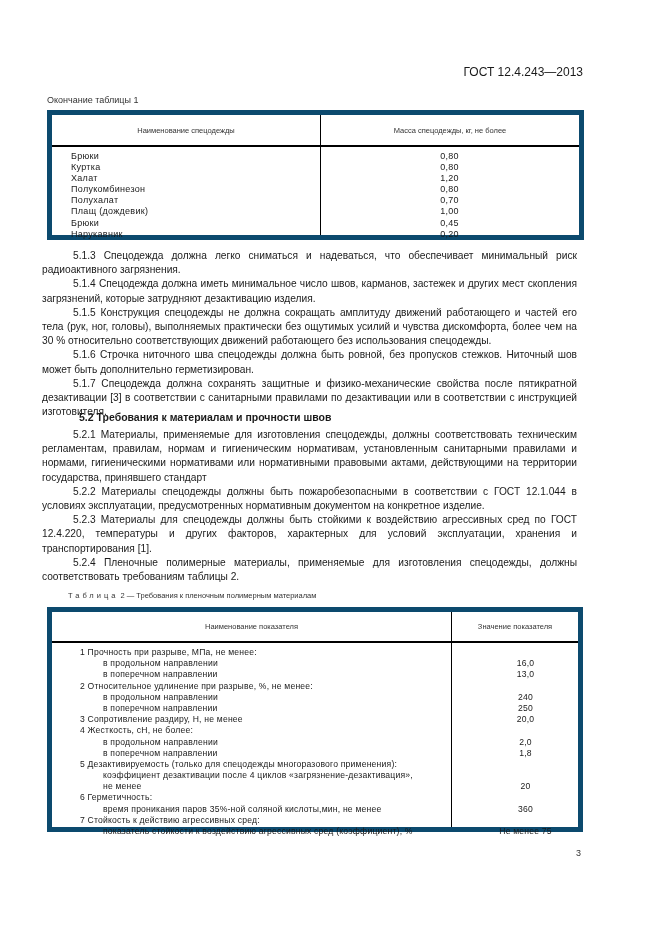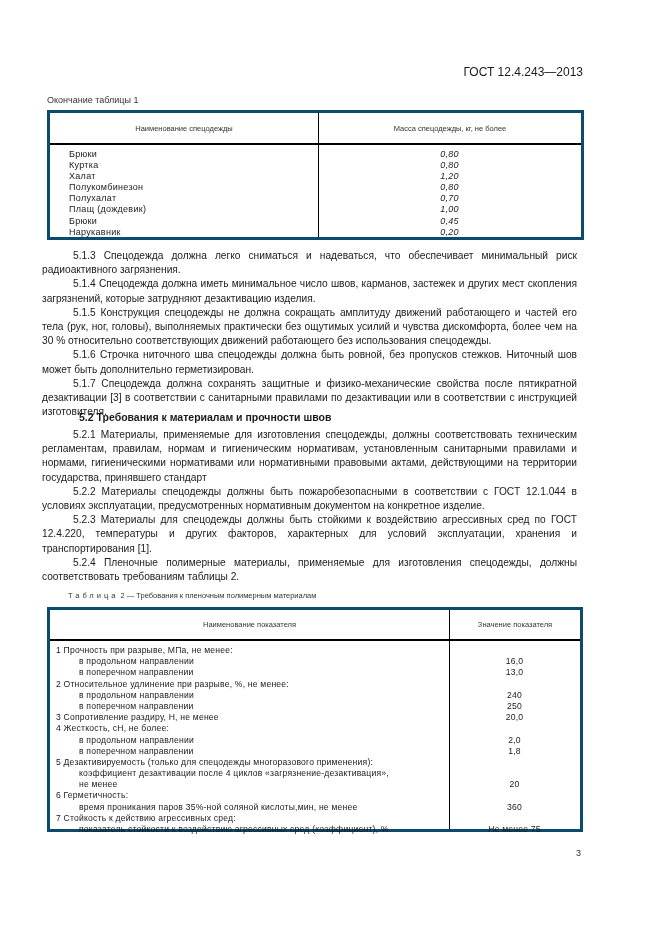--- a/index.html
+++ b/index.html
@@ -1,42 +1,42 @@
 <!DOCTYPE html>
 <html><head>
 <meta charset="utf-8">
 <style>
   html, body { margin: 0; padding: 0; background: #fff; }
   body { width: 661px; height: 936px; position: relative; font-family: "Liberation Sans", sans-serif; color: #1a1a1a; overflow: hidden; }
   .header { position: absolute; top: 65px; right: 78px; font-weight: normal; font-size: 12px; }
   .caption1 { position: absolute; left: 47px; top: 95px; font-size: 9px; color: #333; }
-  .tbl { position: absolute; border: 3px solid #0c4a6e; box-sizing: border-box; }
+  .tbl { position: absolute; border: 5px solid #0c4a6e; box-sizing: border-box; }
   .t1 { left: 47px; top: 110px; width: 537px; height: 130px; }
   .t1 .hdr { position: absolute; left: 0; top: 0; right: 0; height: 30px; border-bottom: 2px solid #000; }
   .t1 .div { position: absolute; left: 268px; top: 0; bottom: 0; border-left: 1px solid #000; }
   .hcell { position: absolute; top: 0; height: 30px; display: flex; align-items: center; justify-content: center; font-size: 7.5px; color: #333; }
   .t1 .hc1 { left: 0; width: 268px; }
   .t1 .hc2 { left: 269px; right: 0; }
   .t1 .body { position: absolute; top: 36px; left: 0; right: 0; font-size: 9px; line-height: 11.1px; }
   .t1 .row { display: flex; height: 11.1px; }
   .t1 .row .n { width: 268px; padding-left: 19px; box-sizing: border-box; letter-spacing: 0.3px; }
-  .t1 .row .v { flex: 1; text-align: center; letter-spacing: 0.3px; font-style: italic; }
+  .t1 .row .v { flex: 1; text-align: center; letter-spacing: 0.3px; }
   .text { position: absolute; left: 42px; width: 535px; font-size: 10.2px; line-height: 14.2px; text-align: justify; }
   .text p { margin: 0; text-indent: 31px; }
   .sec { position: absolute; left: 79px; font-weight: bold; font-size: 10.5px; }
   .caption2 { position: absolute; left: 47px; top: 591px; font-size: 7.5px; color: #333; }
   .caption2 .sp { letter-spacing: 3px; margin-left: 21px; }
   .t2 { left: 47px; top: 607px; width: 536px; height: 225px; }
   .t2 .hdr { position: absolute; left: 0; top: 0; right: 0; height: 29px; border-bottom: 2px solid #000; }
   .t2 .div { position: absolute; left: 399px; top: 0; bottom: 0; border-left: 1px solid #000; }
   .t2 .hc1 { left: 0; width: 399px; height: 29px; }
   .t2 .hc2 { left: 400px; right: 0; height: 29px; }
   .t2 .body { position: absolute; top: 35px; left: 0; right: 0; font-size: 8.6px; line-height: 11.2px; }
   .t2 .row { display: flex; height: 11.2px; }
-  .t2 .row .n { width: 399px; padding-left: 6px; box-sizing: border-box; letter-spacing: 0.2px; white-space: nowrap; }
+  .t2 .row .n { width: 399px; padding-left: 6px; box-sizing: border-box; letter-spacing: 0.2px; white-space: nowrap; margin-left: 22px; }
   .t2 .row .n.sub { padding-left: 29px; }
   .t2 .row .v { flex: 1; text-align: center; letter-spacing: 0.2px; }
   .pagenum { position: absolute; left: 576px; top: 848px; font-size: 9px; color: #333; }
 </style>
 </head>
 <body>
 
 <div class="header">ГОСТ 12.4.243—2013</div>
 
 <div class="caption1">Окончание таблицы 1</div>

